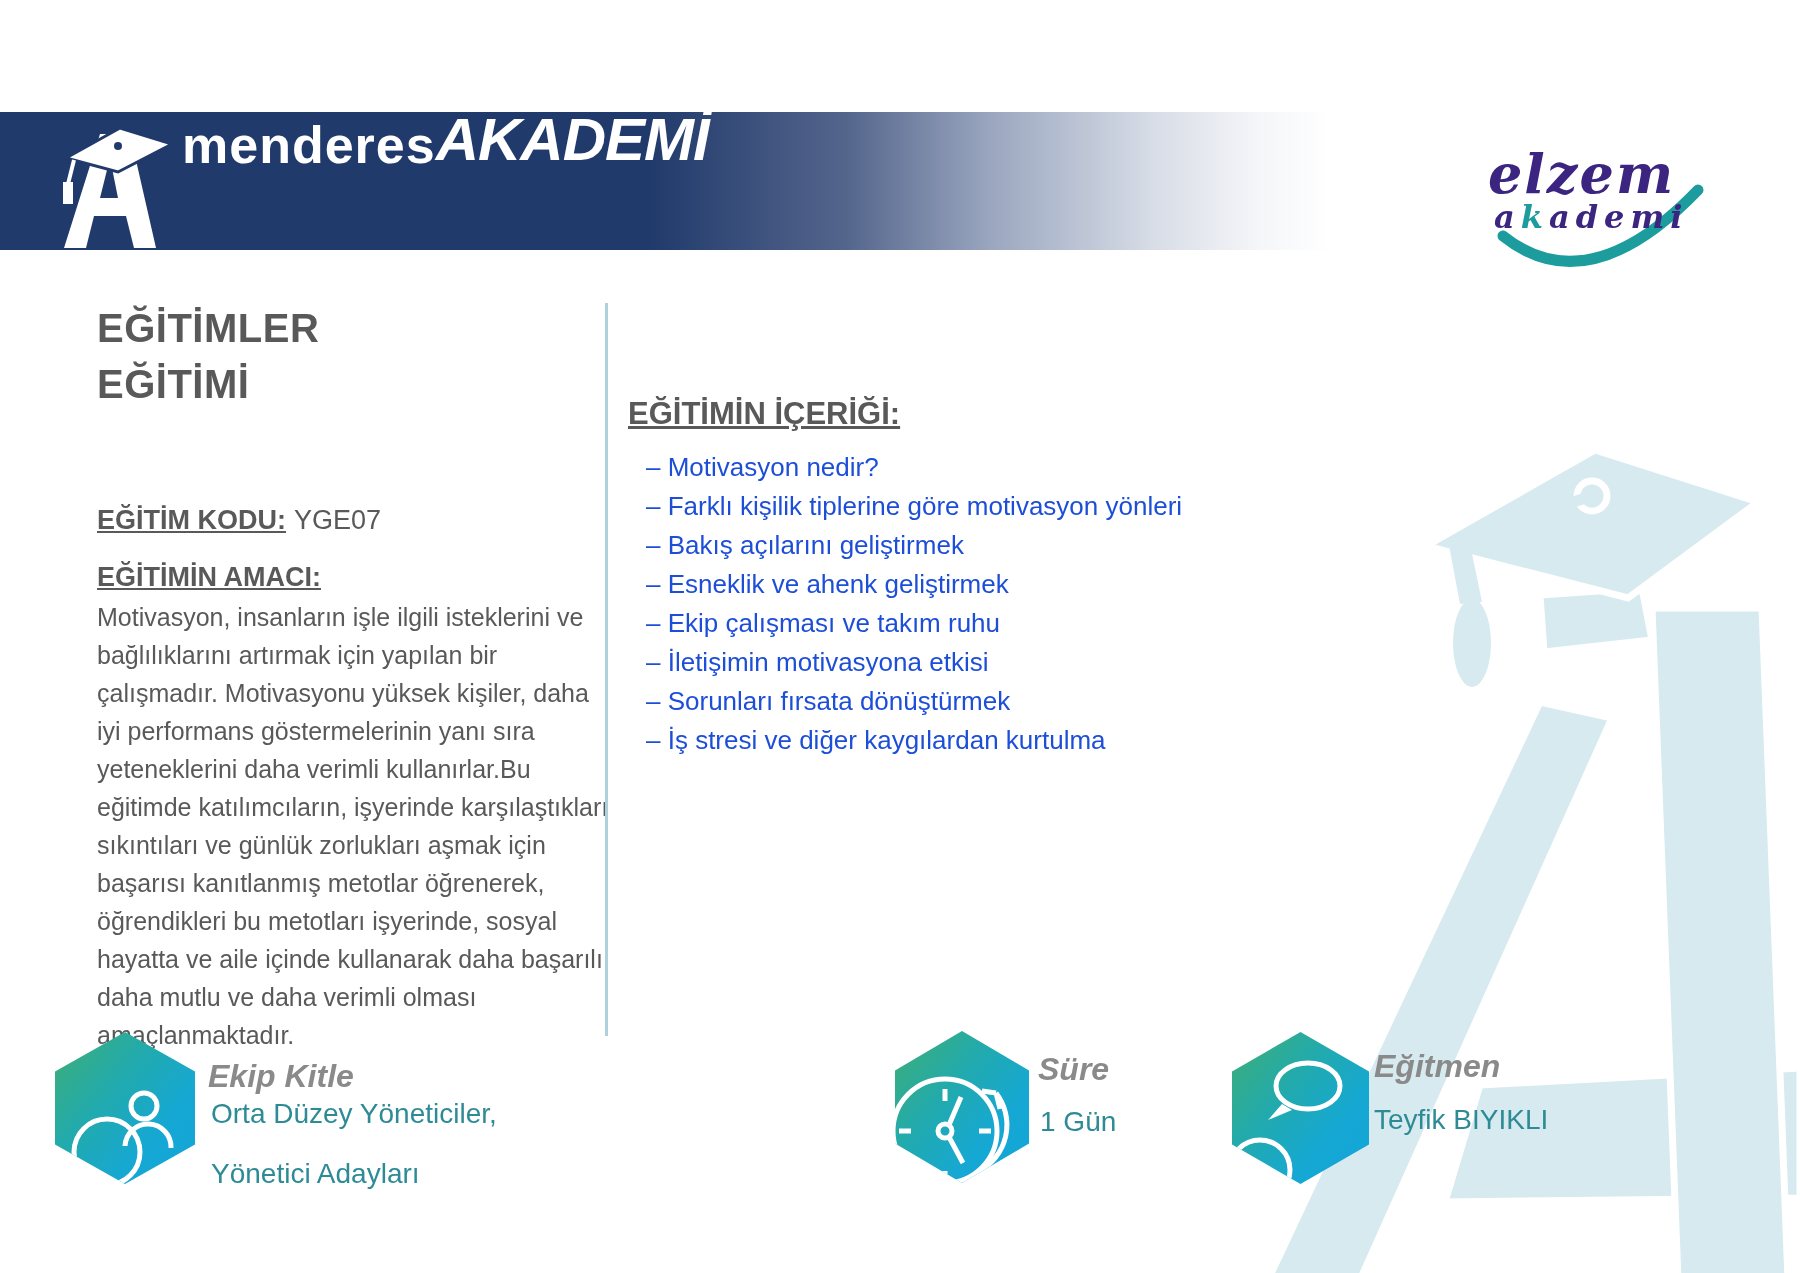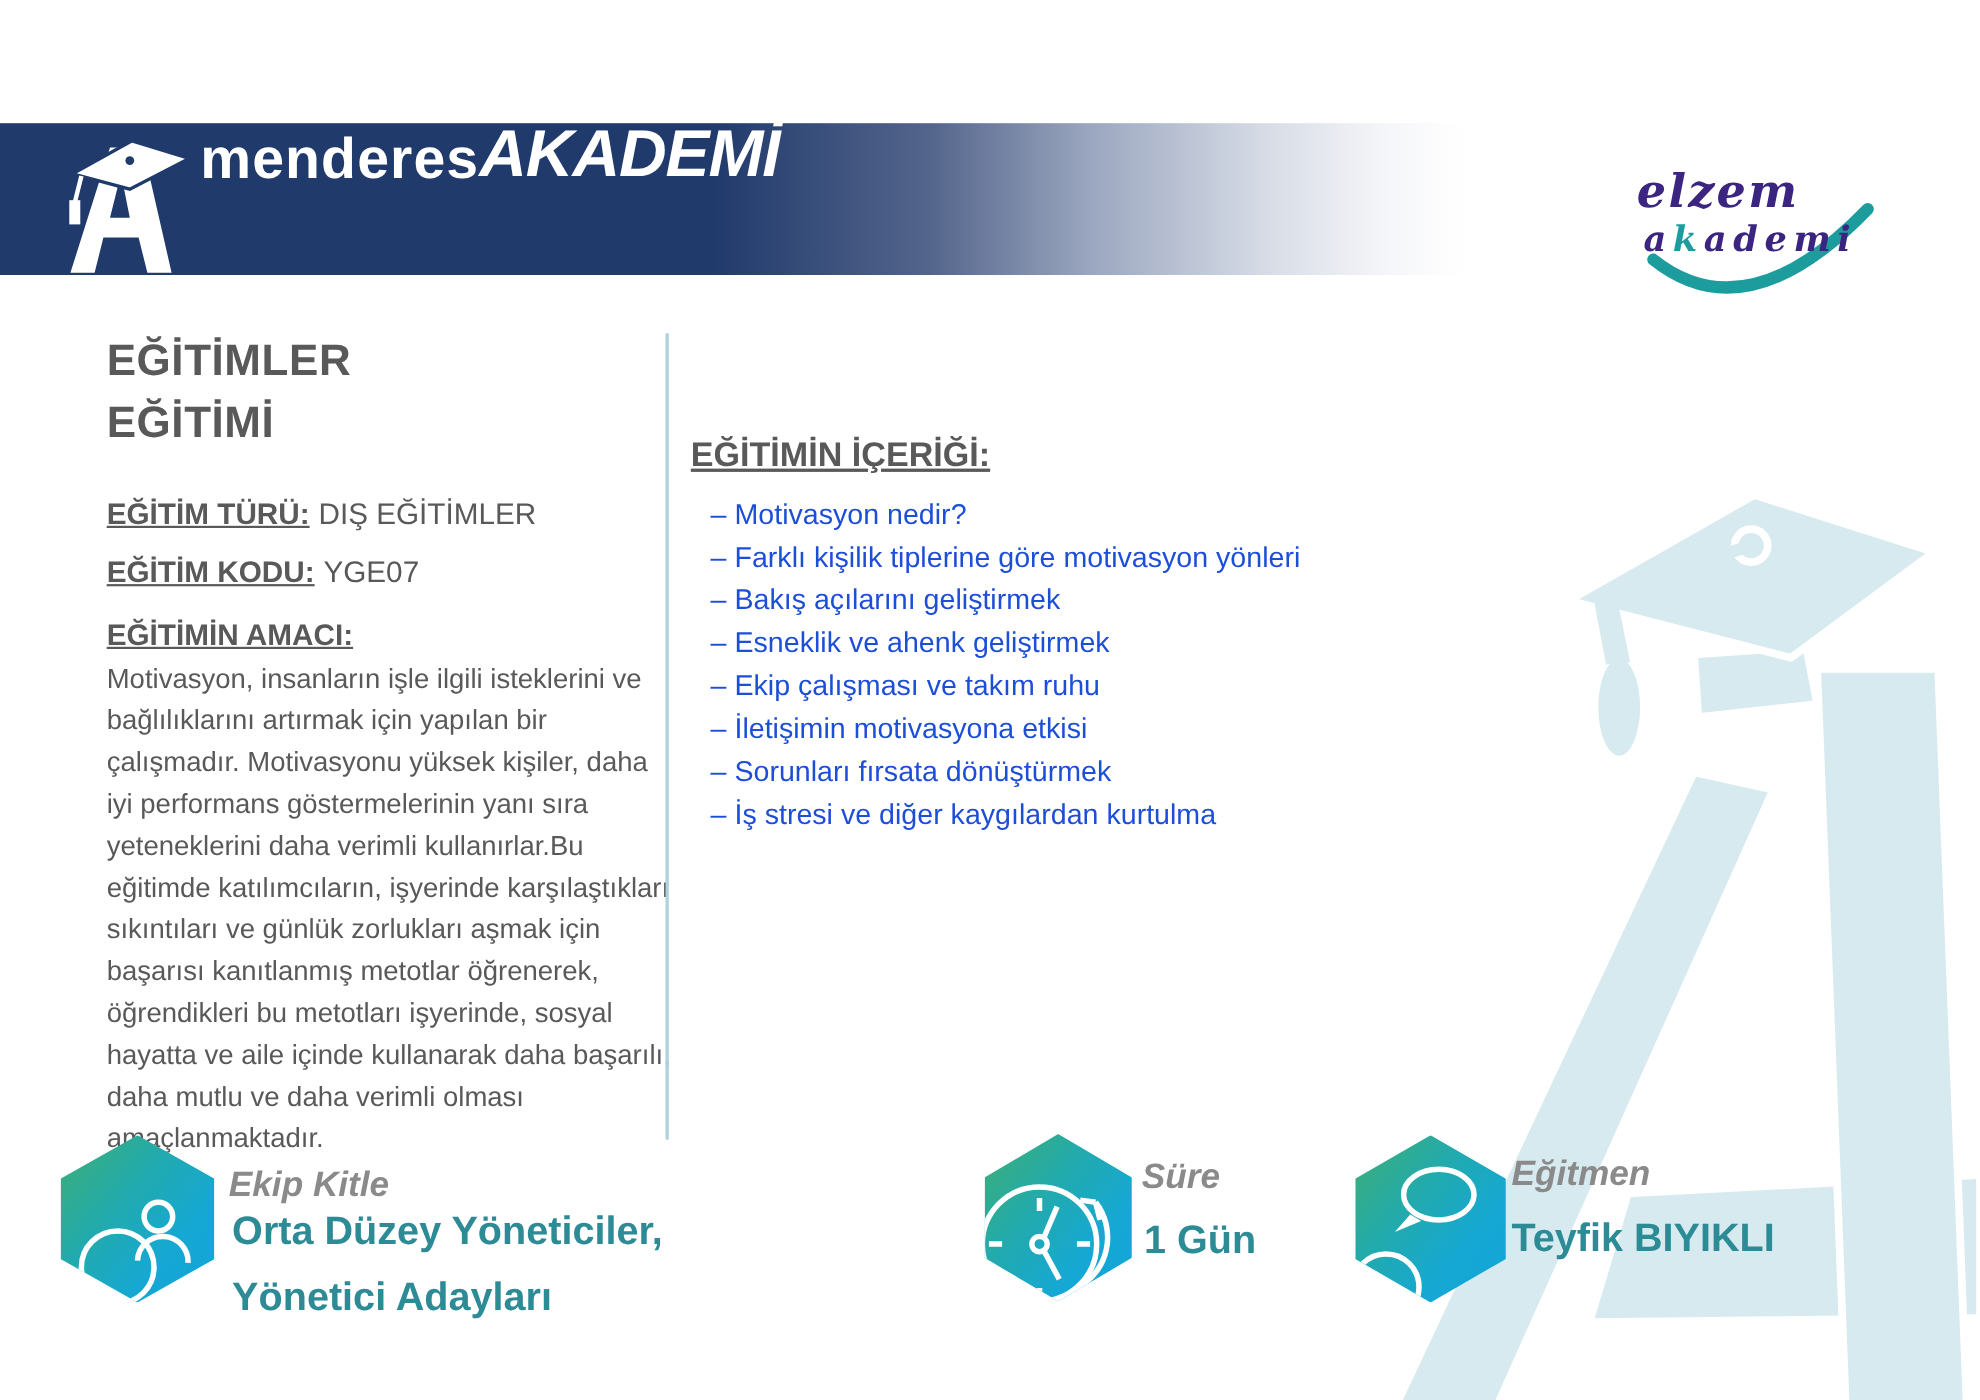--- a/index.html
+++ b/index.html
@@ -14,21 +14,21 @@
   .brand-svg{margin-top:4px;}
   .brand-text{margin-left:10px;display:flex;flex-direction:row;}
   .brand-l1{color:#fff;font-size:52px;font-weight:700;letter-spacing:1px;line-height:62px;}
   .brand-l2{color:#fff;font-size:60px;font-weight:800;font-style:italic;
             letter-spacing:-1px;line-height:60px;margin-top:-4px;}
 
   
   .elzem{position:absolute;left:1488px;top:146px;width:260px;height:130px;}
   .elzem-swoosh{position:absolute;left:0;top:28px;}
   .elzem-l1{position:relative;font-family:"DejaVu Serif",serif;font-style:italic;font-weight:800;
-            font-size:42px;line-height:56px;color:#3b2580;letter-spacing:2px;}
+            font-size:54px;line-height:56px;color:#3b2580;letter-spacing:2px;}
   .elzem-l2{position:relative;font-family:"DejaVu Serif",serif;font-style:italic;font-weight:700;
             font-size:32px;line-height:30px;color:#3b2580;letter-spacing:6px;margin-left:6px;}
   .elzem-l2 .accent{color:#1d9c9e;}
 
   
   .watermark{position:absolute;left:1240px;top:440px;width:560px;height:833px;z-index:0;}
 
   .content{position:absolute;inset:0;z-index:1;}
 
   
@@ -54,21 +54,21 @@
   
   .hex{position:absolute;width:140px;height:152px;
        clip-path:polygon(50% 0%,100% 26%,100% 74%,50% 100%,0% 74%,0% 26%);
        background:linear-gradient(130deg,#3fae73 0%,#22aaac 38%,#16a8d3 70%,#10a5da 100%);}
   .hex svg{position:absolute;left:0;top:0;}
   .hex-1{left:55px;top:1032px;}
   .hex-2{left:895px;top:1031px;width:134px;}
   .hex-3{left:1232px;top:1032px;width:137px;}
   .badge-label{position:absolute;color:#8a8a8a;font-size:32px;font-weight:700;
                font-style:italic;white-space:nowrap;}
-  .badge-value{position:absolute;color:#2d8b96;font-size:36px;font-weight:700;white-space:nowrap;}
+  .badge-value{position:absolute;color:#2d8b96;font-size:28px;font-weight:400;white-space:nowrap;}
   .lab-1{left:208px;top:1058px;}
   .val-1a{left:211px;top:1098px;}
   .val-1b{left:211px;top:1158px;}
   .lab-2{left:1038px;top:1051px;text-align:center;}
   .val-2{left:1040px;top:1106px;}
   .lab-3{left:1374px;top:1048px;}
   .val-3{left:1374px;top:1104px;}
 </style>
 </head>
 <body>
@@ -116,23 +116,20 @@
       </svg>
       <div class="elzem-l1">elzem</div>
       <div class="elzem-l2"><span>a</span><span class="accent">k</span><span>ademi</span></div>
     </div>
 
     <div class="title">
       <div>EĞİTİMLER</div>
       <div>EĞİTİMİ</div>
     </div>
 
-    <div class="fieldrow row-type">
-      <span class="flabel">EĞİTİM TÜRÜ:</span><span class="fvalue">DIŞ EĞİTİMLER</span>
-    </div>
     <div class="fieldrow row-code">
       <span class="flabel">EĞİTİM KODU:</span><span class="fvalue">YGE07</span>
     </div>
     <div class="fieldrow row-aim">
       <span class="flabel">EĞİTİMİN AMACI:</span>
     </div>
     <div class="paragraph">Motivasyon, insanların işle ilgili isteklerini ve bağlılıklarını artırmak için yapılan bir çalışmadır. Motivasyonu yüksek kişiler, daha iyi performans göstermelerinin yanı sıra yeteneklerini daha verimli kullanırlar.Bu eğitimde katılımcıların, işyerinde karşılaştıkları sıkıntıları ve günlük zorlukları aşmak için başarısı kanıtlanmış metotlar öğrenerek, öğrendikleri bu metotları işyerinde, sosyal hayatta ve aile içinde kullanarak daha başarılı, daha mutlu ve daha verimli olması amaçlanmaktadır.</div>
 
     <div class="divider"></div>
 

